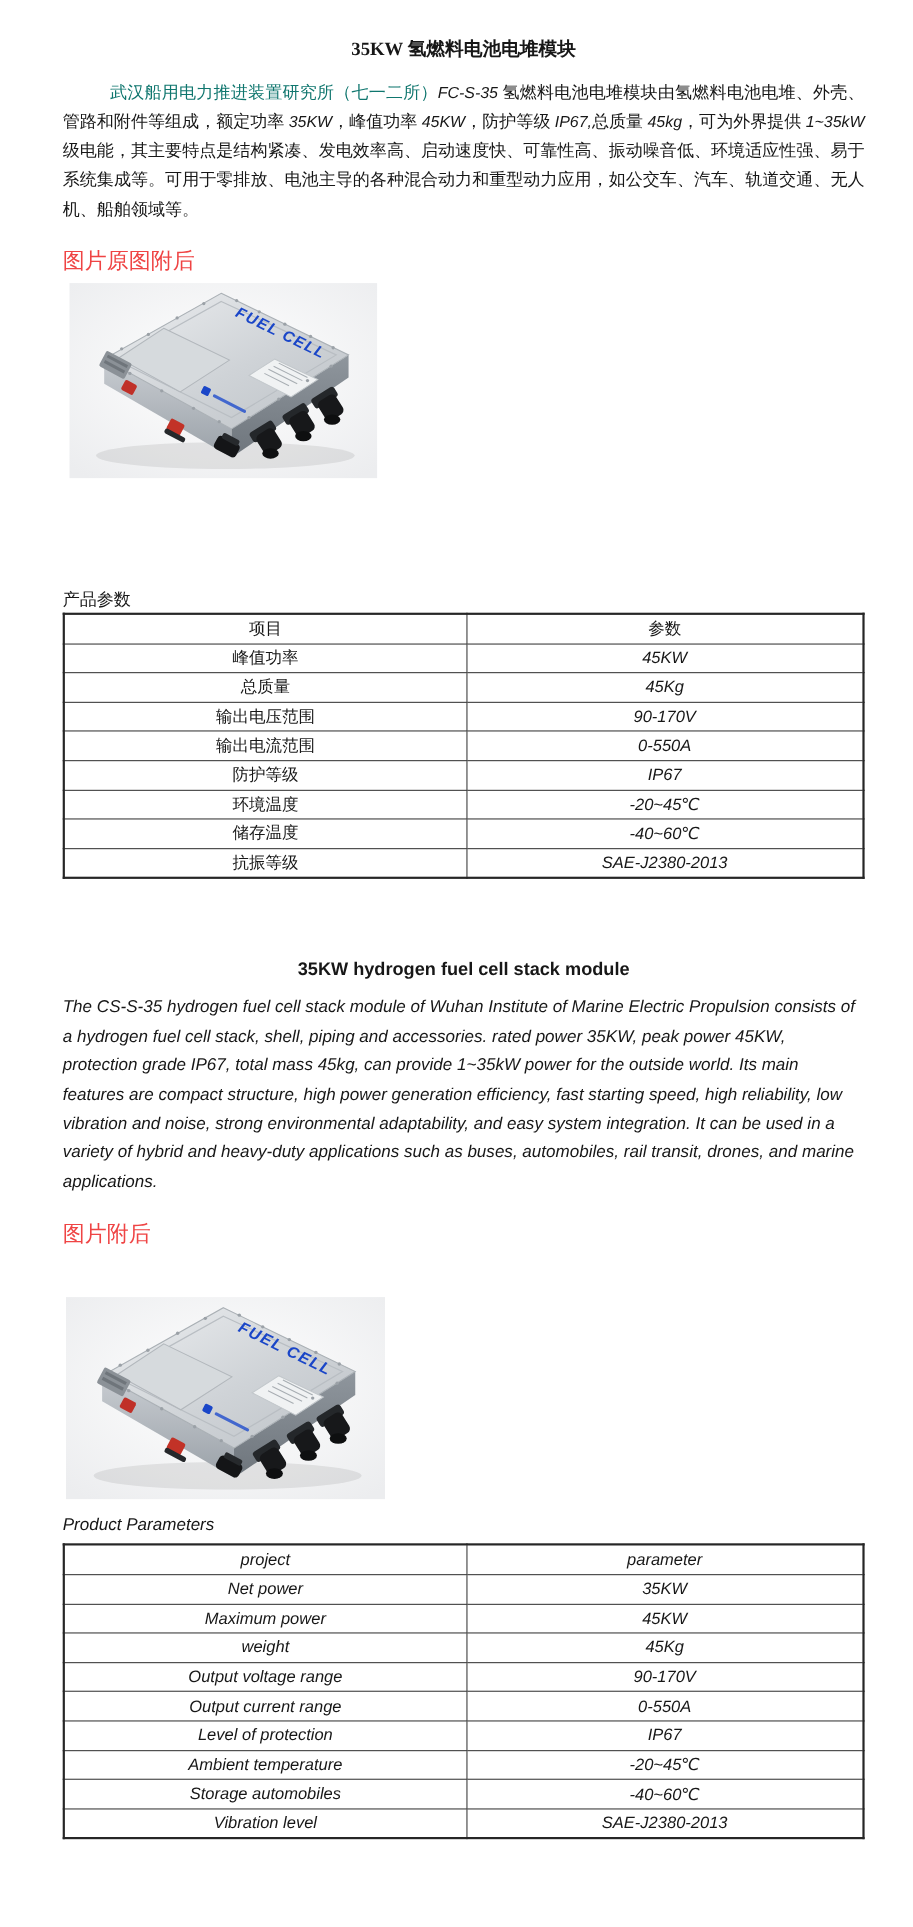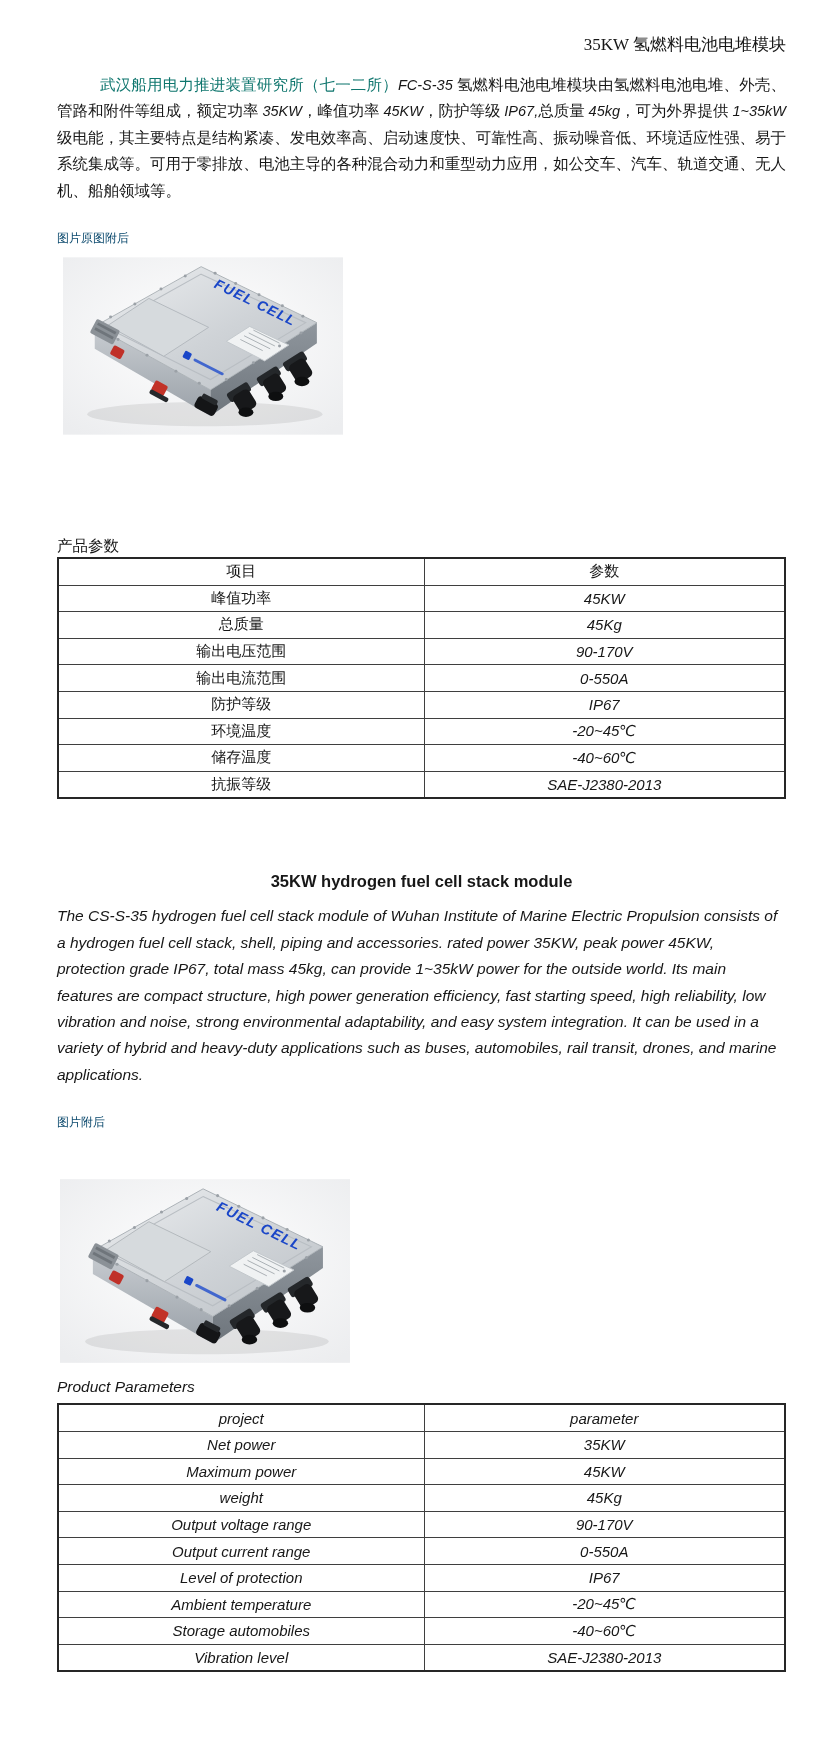--- a/index.html
+++ b/index.html
@@ -2,30 +2,30 @@
 <html><head>
 <meta charset="utf-8">
 <style>
   html,body{margin:0;padding:0;}
   body{
     width:830px;height:1752px;background:#ffffff;overflow:hidden;
     font-family:"Liberation Serif","DejaVu Serif",serif;color:#171717;
   }
   .page{padding:30px 44px 0 57px;width:729px;}
 
-  .title-cn{margin:0;height:30px;line-height:30px;text-align:right;
-    font-size:17px;font-weight:normal;}
+  .title-cn{margin:0;height:30px;line-height:30px;text-align:center;
+    font-size:17px;font-weight:bold;}
 
   .cn-body{margin:12px 0 0;height:132px;font-size:15.5px;line-height:26.4px;
     text-align:justify;text-indent:43px;}
   .run-red{color:#0f766e;}
   .run-latin{font-family:"Liberation Sans","DejaVu Sans",sans-serif;
     font-style:italic;font-size:14.5px;}
 
-  .note{margin:22px 0 0;height:24px;line-height:24px;font-size:12px;color:#0c4a6e;}
+  .note{margin:22px 0 0;height:24px;line-height:24px;font-size:20px;color:#ef4444;}
 
   .figure{margin:6px 0 0 6px;width:280px;height:180px;}
   .figure svg,.figure2 svg{width:100%;height:100%;display:block;}
   .figure2{margin:44px 0 0 3px;width:290px;height:186px;}
 
   .label-cn{margin:98px 0 0;height:23px;line-height:23px;font-size:15.5px;}
 
   table.tbl{border-collapse:collapse;table-layout:fixed;width:729px;
     border:2px solid #262626;}
   table.tbl td{border:1px solid #3f3f3f;text-align:center;height:25.6px;

